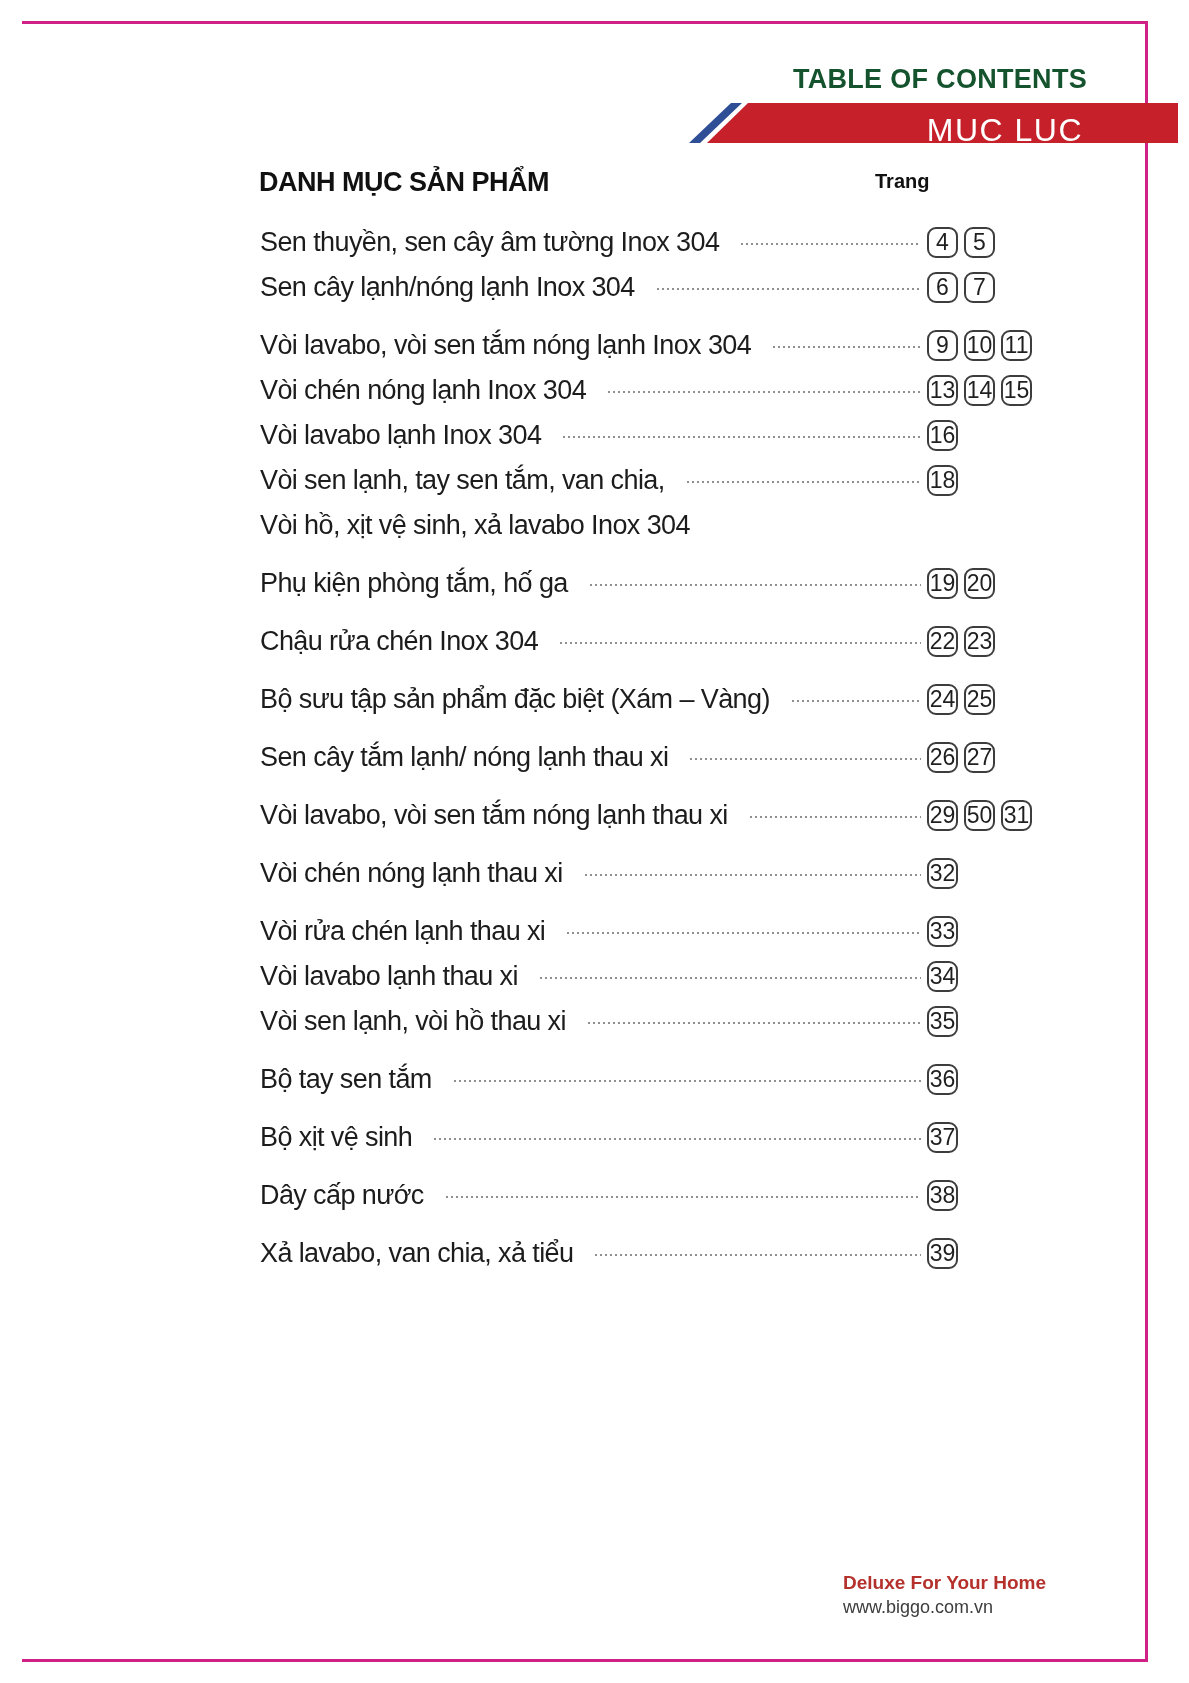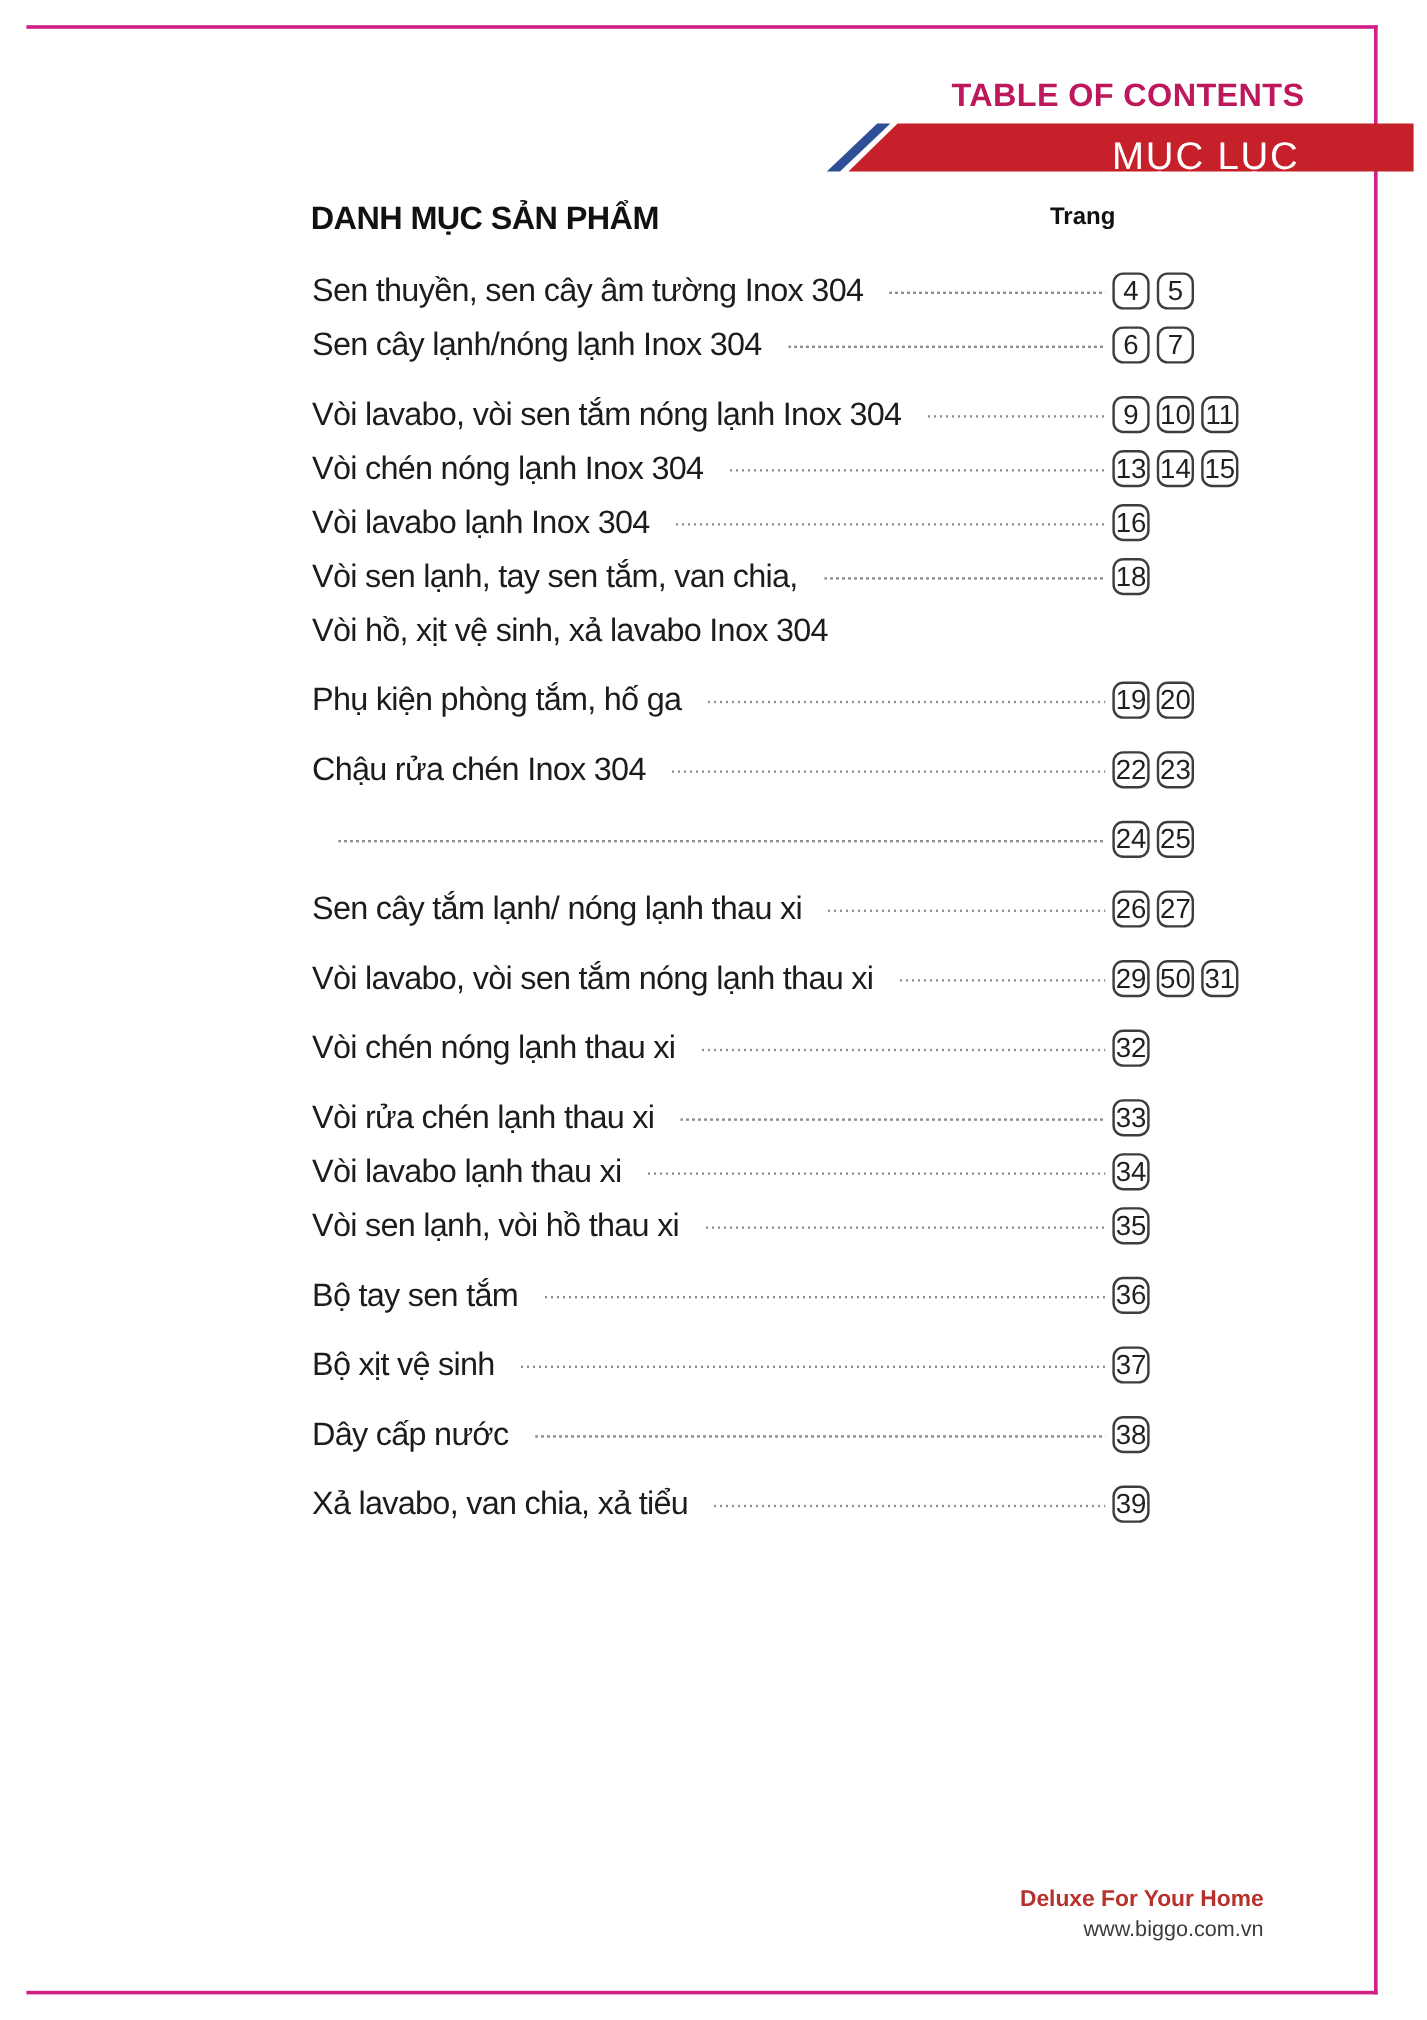--- a/index.html
+++ b/index.html
@@ -13,21 +13,21 @@
   
   .frame{
     position:absolute;left:22px;top:21px;width:1123px;height:1635px;
     border-top:3px solid #cf2186;
     border-right:3px solid #e8259b;
     border-bottom:3px solid #cf2186;
     pointer-events:none;
   }
   .title-en{
     position:absolute;right:102px;top:64px;
-    font-size:27px;font-weight:bold;color:#be185d;letter-spacing:.3px;
+    font-size:27px;font-weight:bold;color:#14532d;letter-spacing:.3px;
     white-space:nowrap;
   }
   .banner-svg{position:absolute;left:0;top:0;}
   .title-vi{
     position:absolute;right:106px;top:103px;height:54px;
     display:flex;align-items:center;
     font-size:32px;color:#ffffff;letter-spacing:1.5px;white-space:nowrap;
   }
   .toc-heading{
     position:absolute;left:259px;top:167px;
@@ -52,21 +52,21 @@
   }
   .leader.no-line{visibility:hidden;}
   .boxes{flex:0 0 105px;display:flex;gap:6px;justify-content:flex-start;}
   .page-box{
     box-sizing:border-box;width:31px;height:31px;
     border:2px solid #3d3d3d;border-radius:9px;background:#fff;
     display:flex;align-items:center;justify-content:center;
     font-size:23px;color:#1f1f1f;
   }
   .footer{
-    position:absolute;left:843px;top:1572px;width:210px;text-align:right;
+    position:absolute;left:843px;top:1572px;width:210px;text-align:left;
   }
   .footer .tagline{font-size:19px;font-weight:bold;color:#b5312c;white-space:nowrap;}
   .footer .website{font-size:18px;color:#3c3c3c;margin-top:3px;white-space:nowrap;}
 </style>
 </head>
 <body>
 
 <div class="page">
 
   <div class="frame" style="border-color: rgb(207, 33, 134);"></div>
@@ -157,20 +157,21 @@
           <span class="toc-label">Chậu rửa chén Inox 304</span>
           <div class="leader"></div>
           <div class="boxes">
             <span class="page-box">22</span>
             <span class="page-box">23</span>
           </div>
         </div>
       </div>
       <div class="toc-section">
         <div class="toc-row">
+          <span class="toc-label">Bộ sưu tập sản phẩm đặc biệt (Xám – Vàng)</span>
           <div class="leader"></div>
           <div class="boxes">
             <span class="page-box">24</span>
             <span class="page-box">25</span>
           </div>
         </div>
       </div>
       <div class="toc-section">
         <div class="toc-row">
           <span class="toc-label">Sen cây tắm lạnh/ nóng lạnh thau xi</span>

